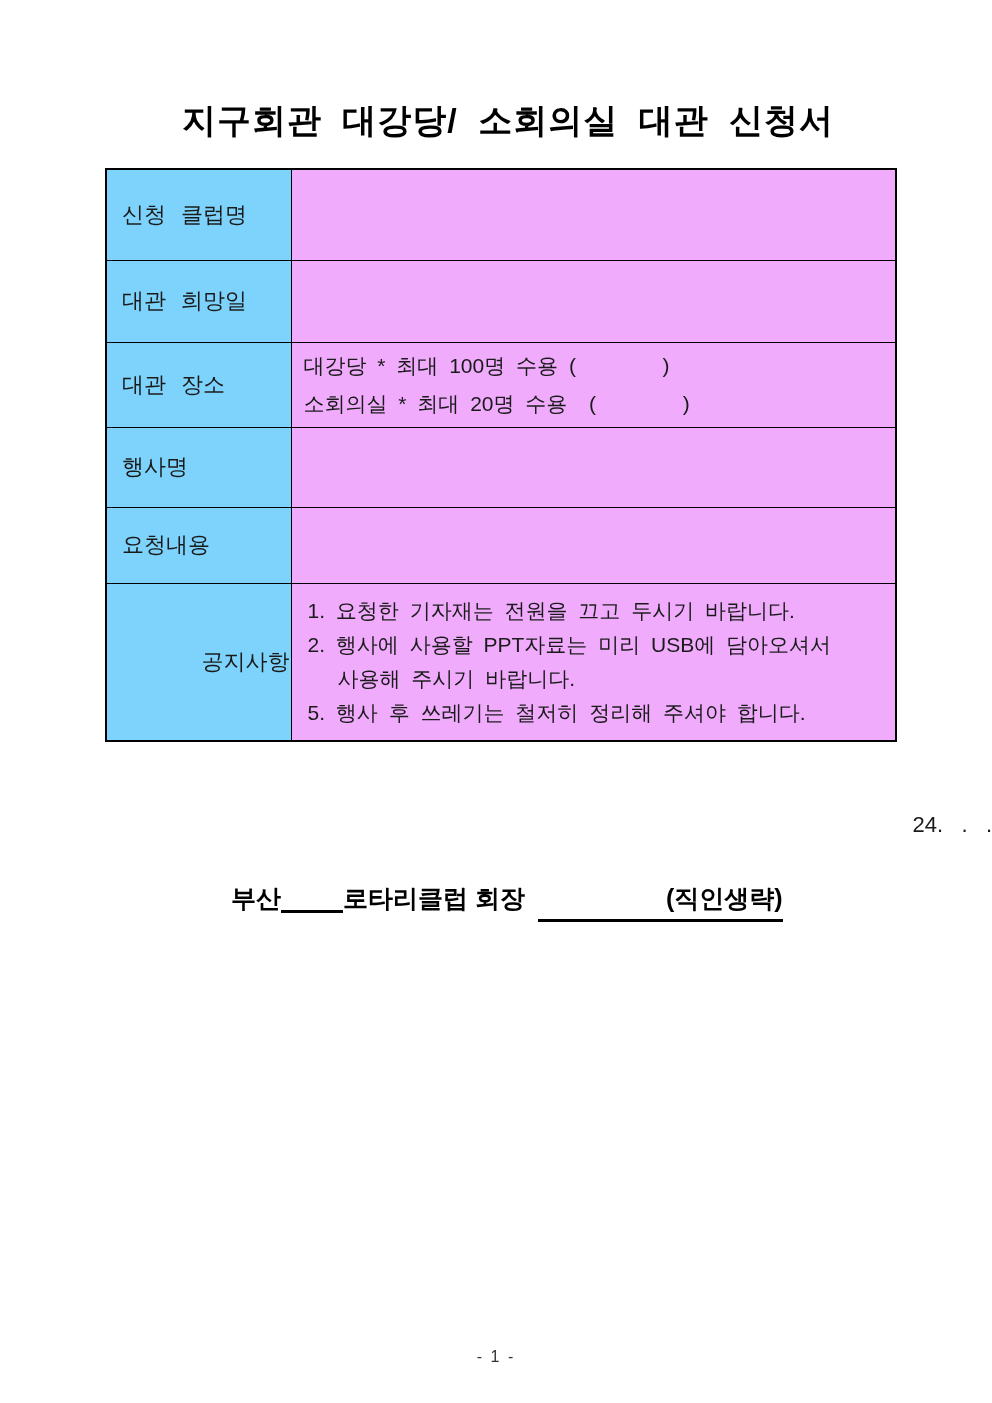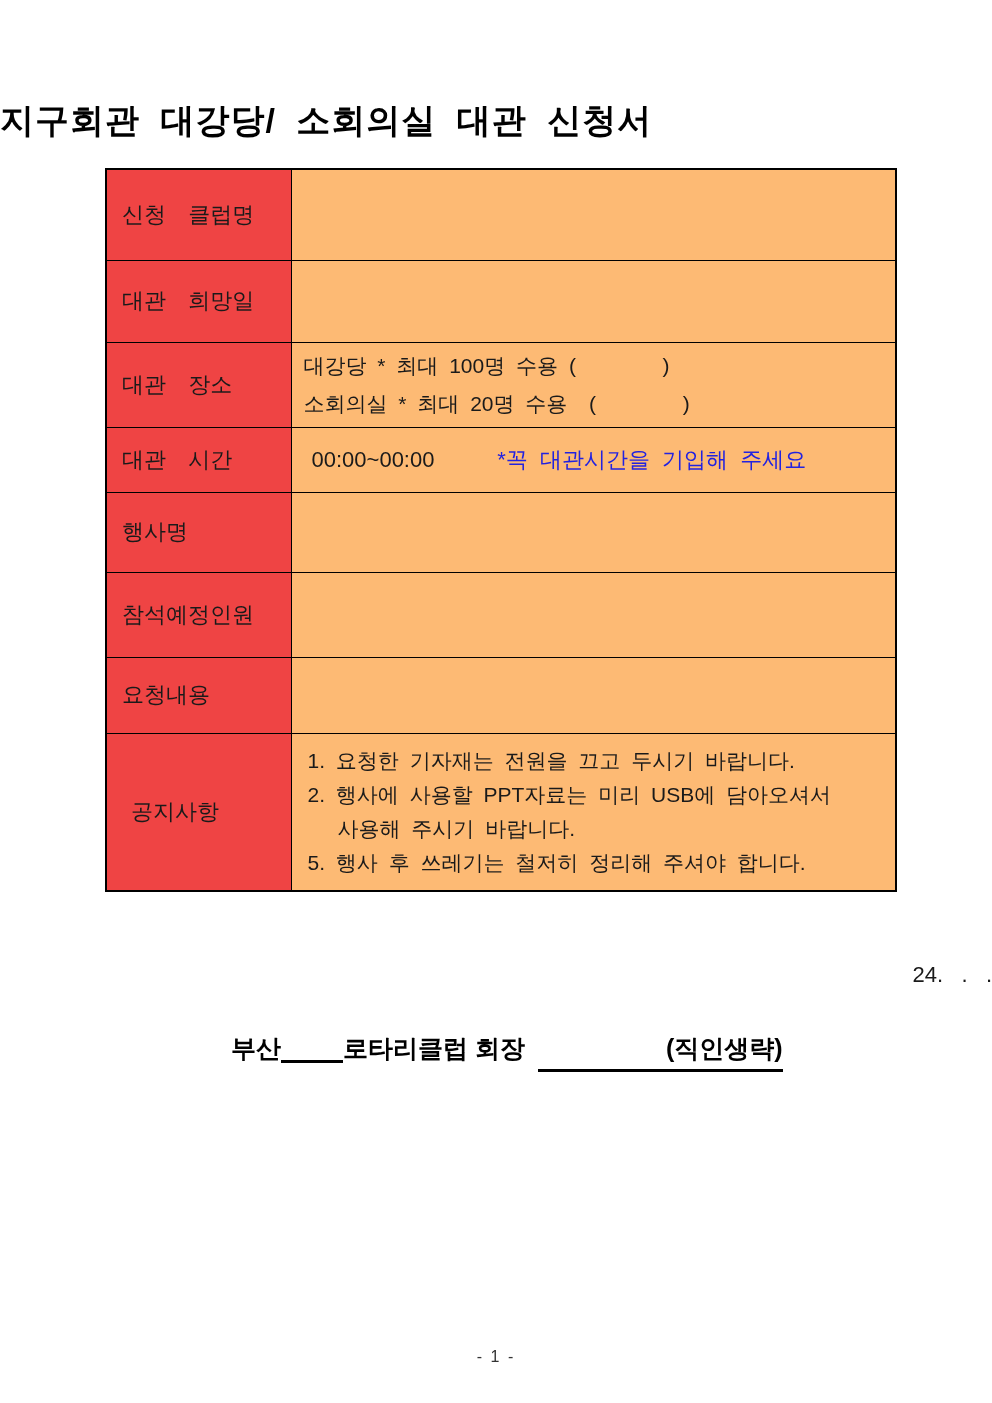--- a/index.html
+++ b/index.html
@@ -16,53 +16,54 @@
     overflow: hidden;
   }
   .page {
     position: relative;
     width: 992px;
     height: 1403px;
   }
   .doc-title {
     margin: 0;
     padding-top: 98px;
+    text-align: center;
     font-size: 34px;
     font-weight: bold;
     letter-spacing: 1px;
     word-spacing: 10px;
     color: #000000;
+    padding-left: 24px;
   }
   table.form-table {
     border-collapse: collapse;
     table-layout: fixed;
     width: 790px;
     margin: 24px 0 0 105px;
     border: 2px solid #000000;
   }
   table.form-table td {
     border: 1px solid #000000;
     vertical-align: middle;
   }
   col.c-label { width: 185px; }
   col.c-value { width: 605px; }
   td.label-cell {
-    background: #ef4444;
+    background: #7dd3fc;
     font-size: 22px;
     padding-left: 15px;
     word-spacing: 9px;
     color: #1a1a1a;
-    font-family: Liberation Mono, monospace;
-  }
-  td.label-cell.indented { padding-left: 24px; }
+  }
+  td.label-cell.indented { padding-left: 12px; text-align: right; }
   td.value-cell {
     font-size: 21px;
     padding-left: 12px;
     word-spacing: 5px;
-    background: #fdba74;
+    background: #f0abfc;
   }
   tr.r1  { height: 91px; }
   tr.r2  { height: 82px; }
   tr.r3  { height: 85px; }
   tr.r4  { height: 65px; }
   tr.r5  { height: 80px; }
   tr.r6  { height: 85px; }
   tr.r7  { height: 76px; }
   tr.r8  { height: 77px; }
   tr.r9  { height: 76px; }
@@ -164,37 +165,26 @@
     </tr>
 
     <tr class="r3">
       <td class="label-cell">대관 장소</td>
       <td class="value-cell">
         <div class="place-line">대강당 * 최대 100명 수용 (        )</div>
         <div class="place-line">소회의실 * 최대 20명 수용  (        )</div>
       </td>
     </tr>
 
-    <tr class="r4">
-      <td class="label-cell">대관 시간</td>
-      <td class="value-cell">
-        <span class="time-text">00:00~00:00</span>
-        <span class="time-note">*꼭 대관시간을 기입해 주세요</span>
-      </td>
-    </tr>
 
     <tr class="r5">
       <td class="label-cell">행사명</td>
       <td class="value-cell"></td>
     </tr>
 
-    <tr class="r6">
-      <td class="label-cell">참석예정인원</td>
-      <td class="value-cell"></td>
-    </tr>
 
     <tr class="r7">
       <td class="label-cell">요청내용</td>
       <td class="value-cell"></td>
     </tr>
 
 
 
     <tr class="r10">
       <td class="label-cell indented">공지사항</td>

